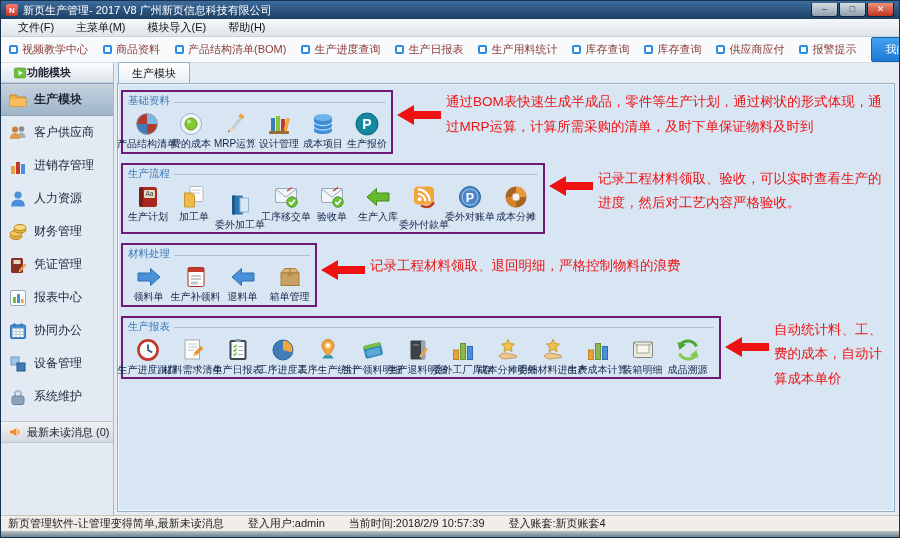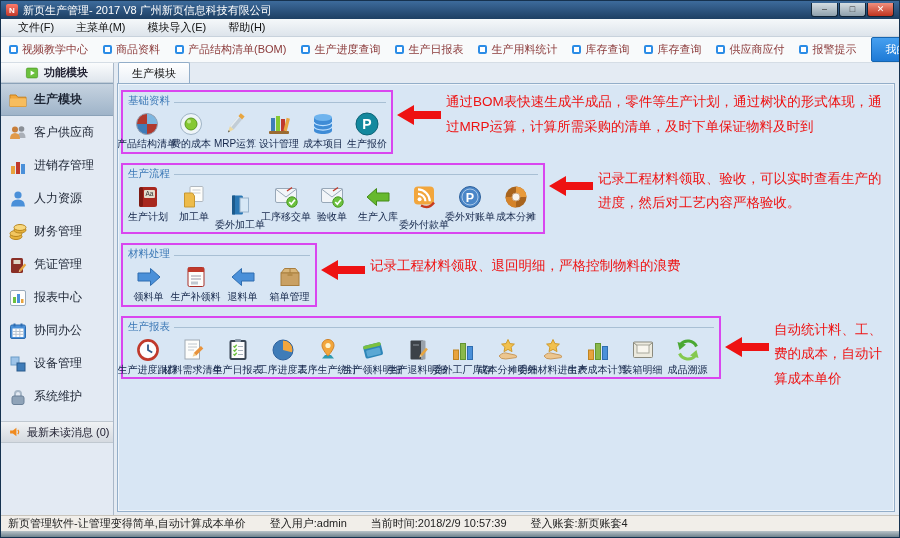--- a/index.html
+++ b/index.html
@@ -21,39 +21,39 @@
   
   .toolbar { height:26px; flex:none; background:#f8fafb; border-bottom:1px solid #d5dde5; display:flex; align-items:center; padding:0 8px; font-size:11px; color:#8b3a3a; }
   .toolbar-items { display:flex; align-items:center; flex:1; }
   .tool-item { display:flex; align-items:center; gap:4px; margin-right:15px; white-space:nowrap; }
   .cb { width:9px; height:9px; flex:none; border:2px solid #2b8ce6; border-radius:2px; background:#fff; }
   .workbench { flex:none; background:linear-gradient(#46a0f0,#1e7ad6); color:#fff; padding:4px 13px; font-size:11px; border-radius:2px; border:1px solid #1565b0; }
 
   
   .body { flex:1; display:flex; min-height:0; }
   .sidebar { width:113px; flex:none; background:#e3eaf3; border-right:1px solid #aab8c8; display:flex; flex-direction:column; font-size:12px; }
-  .side-header { height:20px; flex:none; background:linear-gradient(#fbfcfd,#dee5ec); border-bottom:1px solid #c0ccd8; display:flex; align-items:center; gap:5px; padding-left:24px; font-size:11px; color:#223; font-weight:bold;text-align:center; }
+  .side-header { height:20px; flex:none; background:linear-gradient(#fbfcfd,#dee5ec); border-bottom:1px solid #c0ccd8; display:flex; align-items:center; padding-left:12px; font-size:11px; color:#223; font-weight:bold;text-align:center; }
   .side-header .side-icon, .msg-bar .side-icon { width:14px; height:14px; }
   .side-item { height:33px; flex:none; display:flex; align-items:center; gap:6px; padding-left:7px; color:#1c2433; cursor:default; }
   .side-item.active { background:linear-gradient(#c6d3e0,#9fb4c9); border-top:1px solid #8ba2b8; border-bottom:1px solid #8ba2b8; font-weight:bold; }
   .side-icon { width:20px; height:20px; flex:none; }
   .side-icon svg { width:100%; height:100%; display:block; }
   .msg-bar { height:22px; flex:none; margin-top:8px; background:linear-gradient(#f0f2f4,#d5dae0); border-top:1px solid #c0c8d0; border-bottom:1px solid #c0c8d0; display:flex; align-items:center; gap:5px; padding-left:7px; font-size:11px; color:#223; }
   .side-spacer { flex:1; }
   .side-footer { height:18px; flex:none; display:flex; gap:13px; align-items:center; padding-left:6px; font-size:11px; color:#333; background:#e9e6e0; }
 
   
   .main { flex:1; display:flex; flex-direction:column; min-width:0; background:#e4ebf3; }
   .tabstrip { height:20px; flex:none; display:flex; align-items:flex-end; padding-left:4px; }
   .tab { background:linear-gradient(#ffffff,#e9eff6); border:1px solid #93aec9; border-bottom:none; padding:3px 13px 2px; font-size:11px; color:#111; border-radius:2px 2px 0 0; }
   .panel { flex:1; margin:0 4px 3px 3px; border:1px solid #93aec9; background:#d8e6f4; padding:6px 3px; overflow:hidden; box-shadow:inset 0 0 0 1px #eef4fa; }
 
   
   .section-row { display:flex; align-items:flex-start; margin-bottom:9px; }
-  .red-box { border:2px solid #d946ef; flex:none; padding:1px 2px 2px; }
+  .red-box { border:2px solid #701a75; flex:none; padding:1px 2px 2px; }
   .legend { display:flex; align-items:center; gap:4px; padding:1px 3px 0; }
   .legend-label { font-size:10.5px; color:#3a77b5; flex:none; }
   .legend-line { height:1px; background:#a8bfd4; flex:1; margin-top:2px; }
   .icons { display:flex; }
   .mod { display:flex; flex-direction:column; align-items:center; text-align:center; flex:none; }
   .mico { width:26px; height:26px; margin:3px 0 1px; }
   .mico svg { width:100%; height:100%; display:block; }
   .mlabel { font-size:10px; line-height:1.15; color:#14264a; min-width:54px; margin:0 -14px; }
   .arrow { flex:none; margin:0 5px 0 4px; }
   .annot { color:#ee1212; font-size:13.5px; line-height:1.85; font-weight:500; }
@@ -677,20 +677,20 @@
                 <polygon points="0,11 17,1 17,7 44,7 44,15 17,15 17,21" fill="#ee1212"></polygon>
               </svg></span>
             <div class="annot" style="width: 146px; margin-top: 2px;">自动统计料、工、费的成本，自动计算成本单价</div>
           </div>
         </div>
     </div>
 
   </div>
 
   <div class="statusbar">
-    <span>新页管理软件-让管理变得简单,自动计算成本单价</span>
+    <span>新页管理软件-让管理变得简单,最新未读消息</span>
     <span>登入用户:admin</span>
     <span>当前时间:2018/2/9 10:57:39</span>
     <span>登入账套:新页账套4</span>
   </div>
   <div class="bottomframe"></div>
 
 </div>
 
 </body></html>

